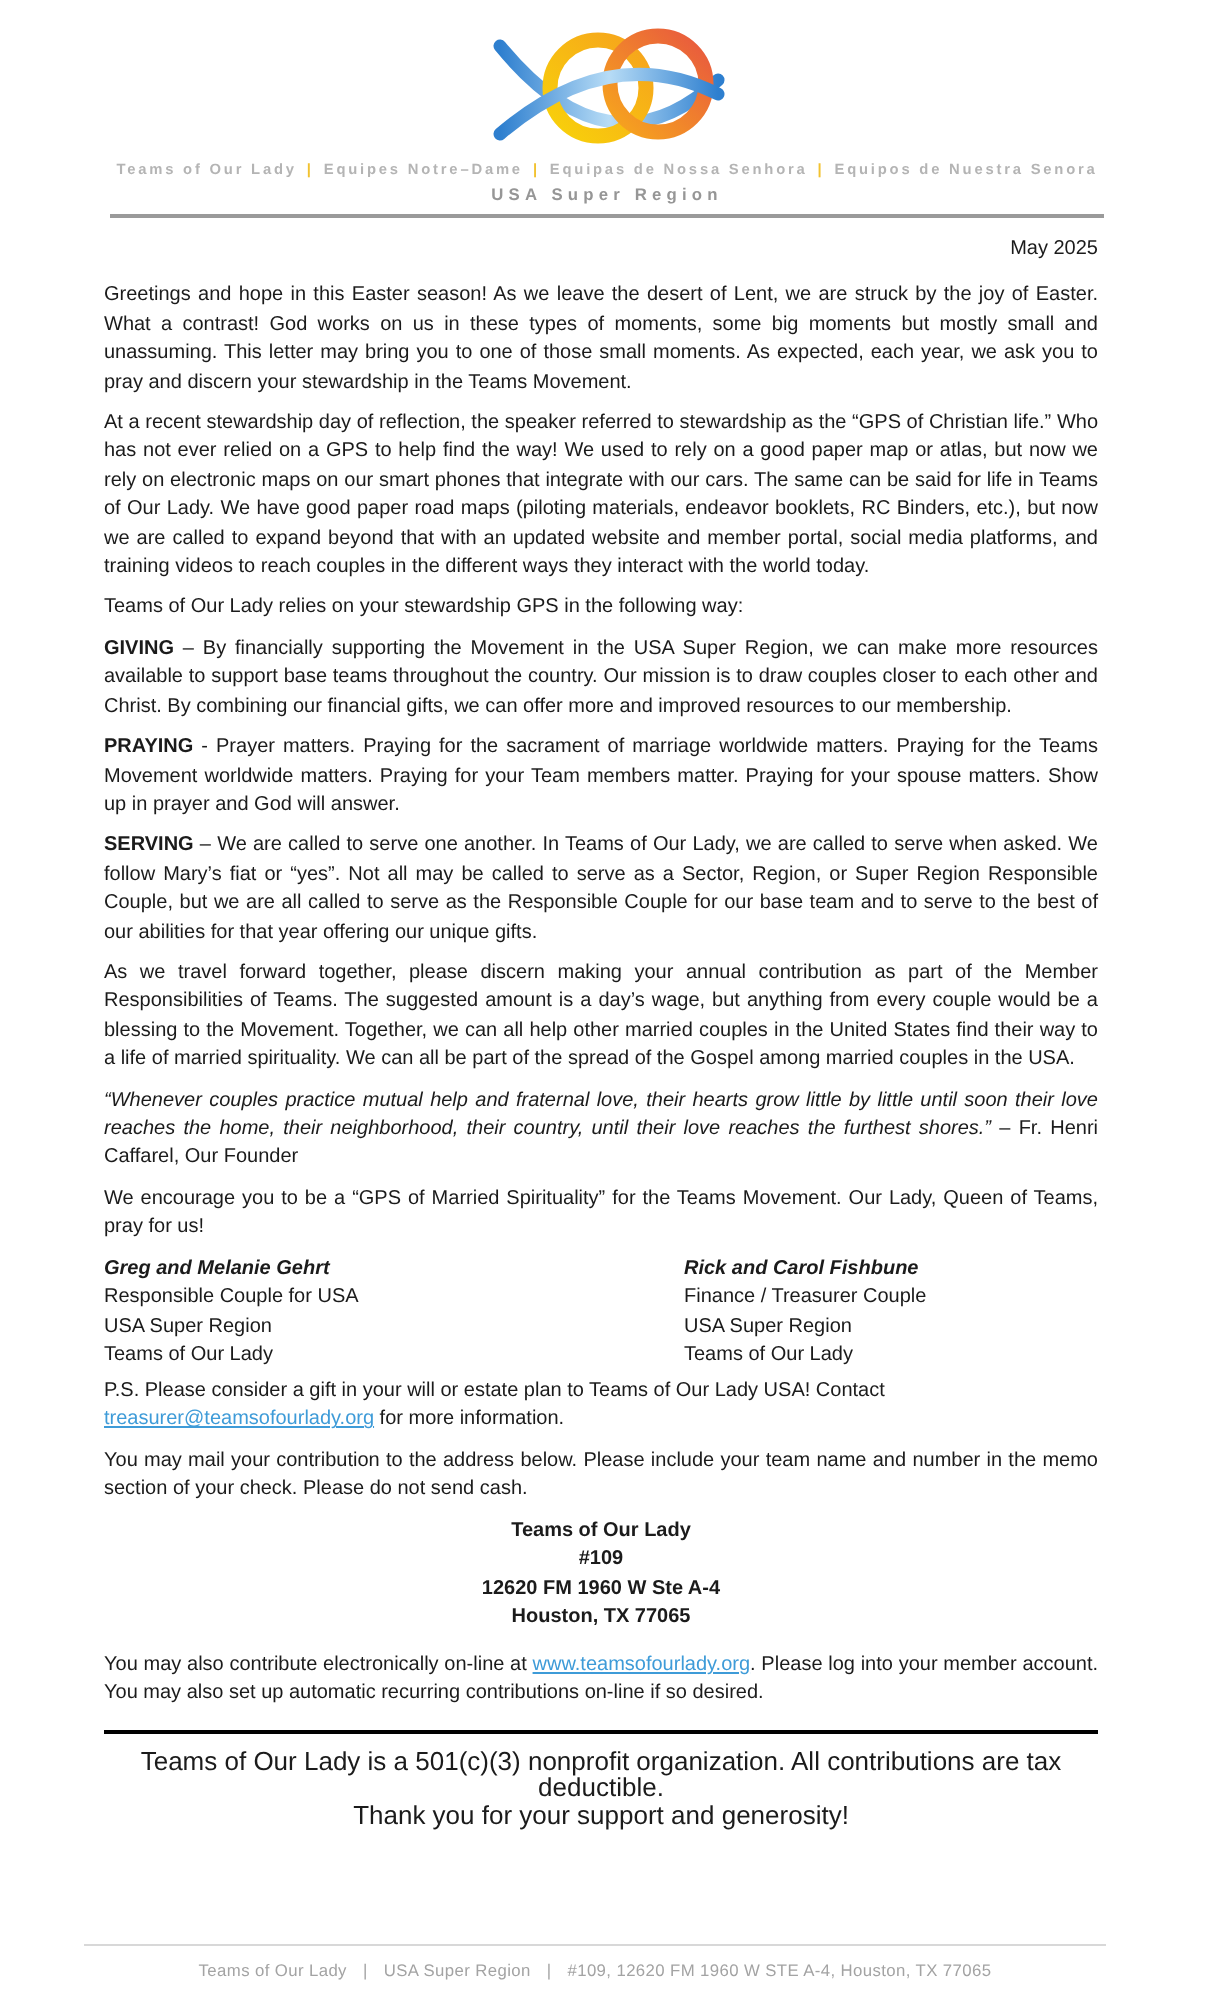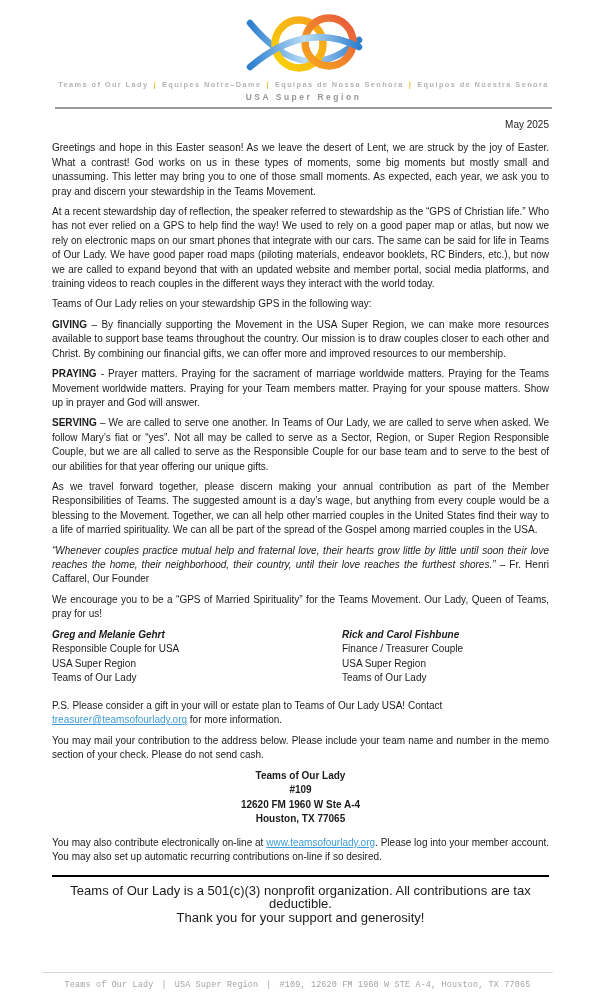--- a/index.html
+++ b/index.html
@@ -22,31 +22,31 @@
   }
   .header-rule{border:0;border-top:2px solid #9a9a9a;margin:5px 55px 0 55px;}
   
   .content{width:497px;margin:0 auto 0 52px;font-size:10px;line-height:14.4px;}
   .para{margin:0 0 6px;text-align:justify;}
   .para.no-just{text-align:left;}
   .date{margin:9px 0 9px;text-align:right;}
   .quote em{font-style:italic;}
   .link{color:#3e9bd8;text-decoration:underline;cursor:pointer;}
   
-  .signatures{display:flex;margin:2px 0 13px;}
+  .signatures{display:flex;margin:2px 0 3px;}
   .sig{width:290px;}
   .sig:last-child{width:auto;}
   .sig-name{font-weight:bold;font-style:italic;}
   .sig div{line-height:14.6px;}
   
   .address{text-align:center;font-weight:bold;line-height:14.6px;margin:3px 0 9px;}
   
   .rule-thick{border:0;border-top:2px solid #000000;margin:10px 0 7px;}
   .tax-notice{text-align:center;font-size:13px;line-height:13.5px;color:#1b1b1b;}
-  footer{position:absolute;left:0;right:12px;bottom:14px;font-family:Liberation Mono, monospace;}
+  footer{position:absolute;left:0;right:12px;bottom:14px;}
   .footer-rule{border:0;border-top:1px solid #d8d8d8;margin:0 42px 7px 42px;}
   .footer-text{text-align:center;font-size:8.4px;color:#a3a3a3;letter-spacing:.2px;}
   .footer-text .fsep{padding:0 8px;}
 </style>
 </head>
 <body>
 
 <header>
   <div class="logo">
     <svg width="118" height="66" viewBox="0 0 118 66" xmlns="http://www.w3.org/2000/svg" aria-hidden="true">

